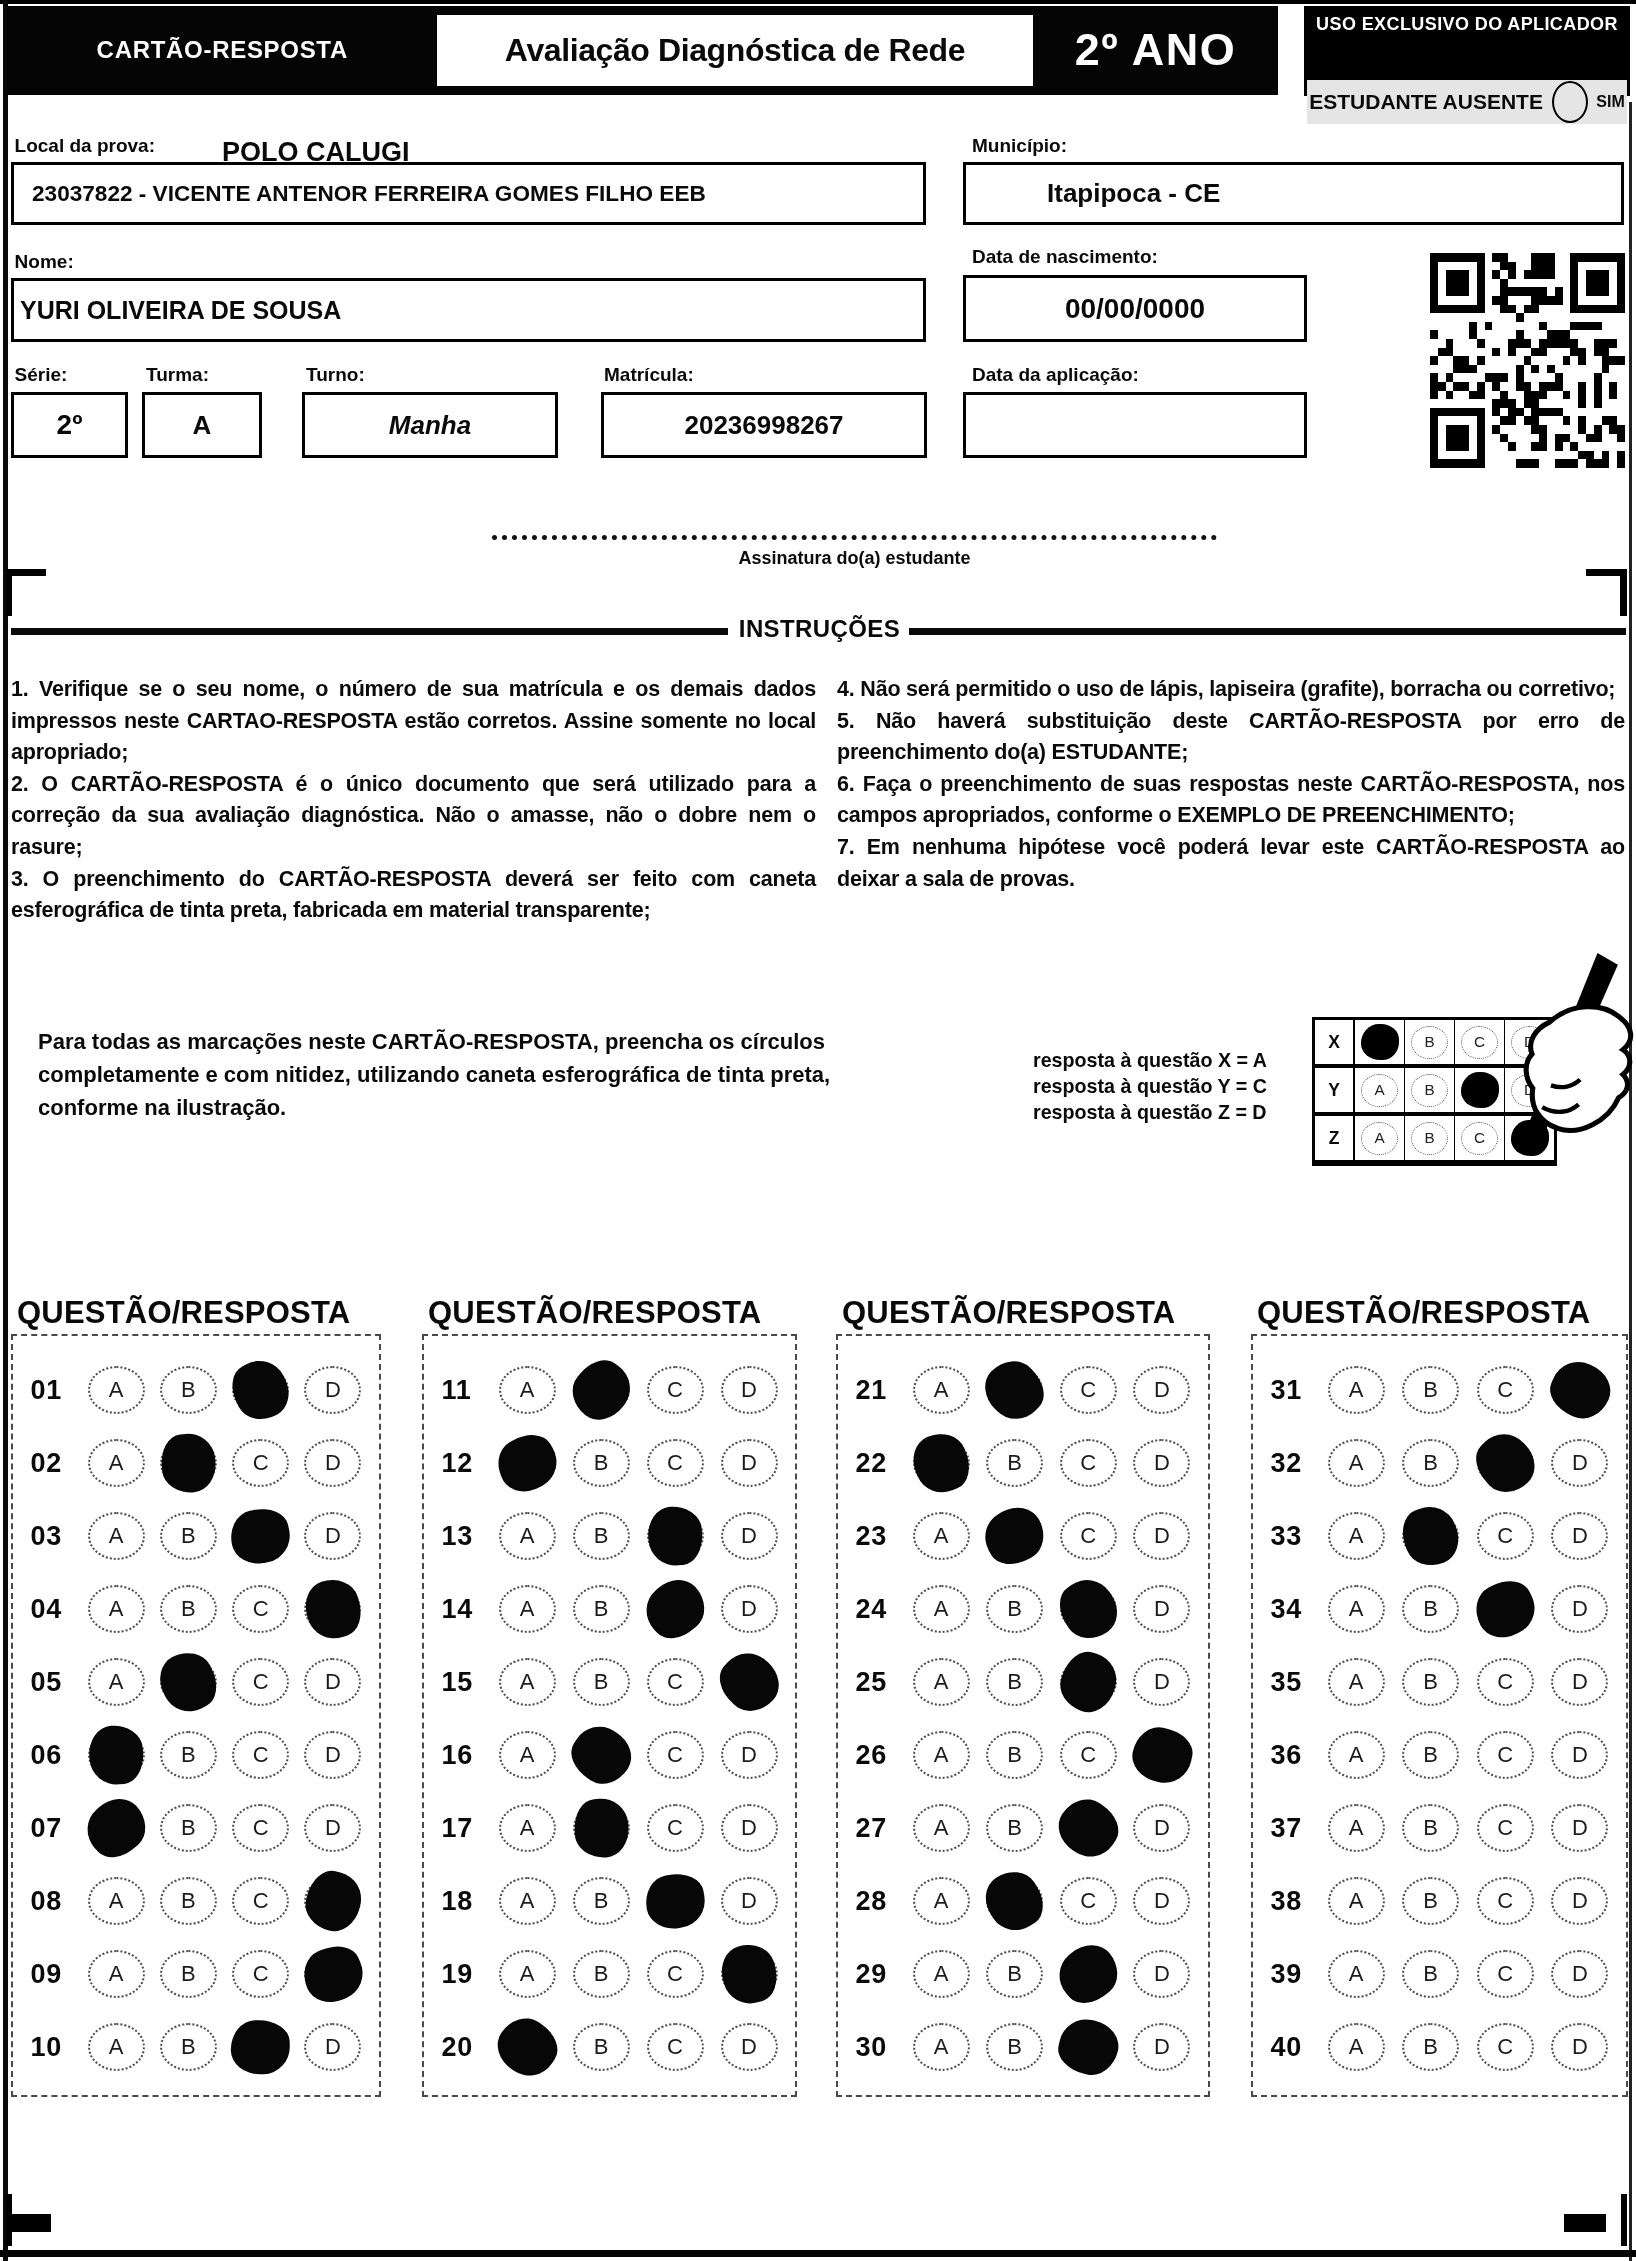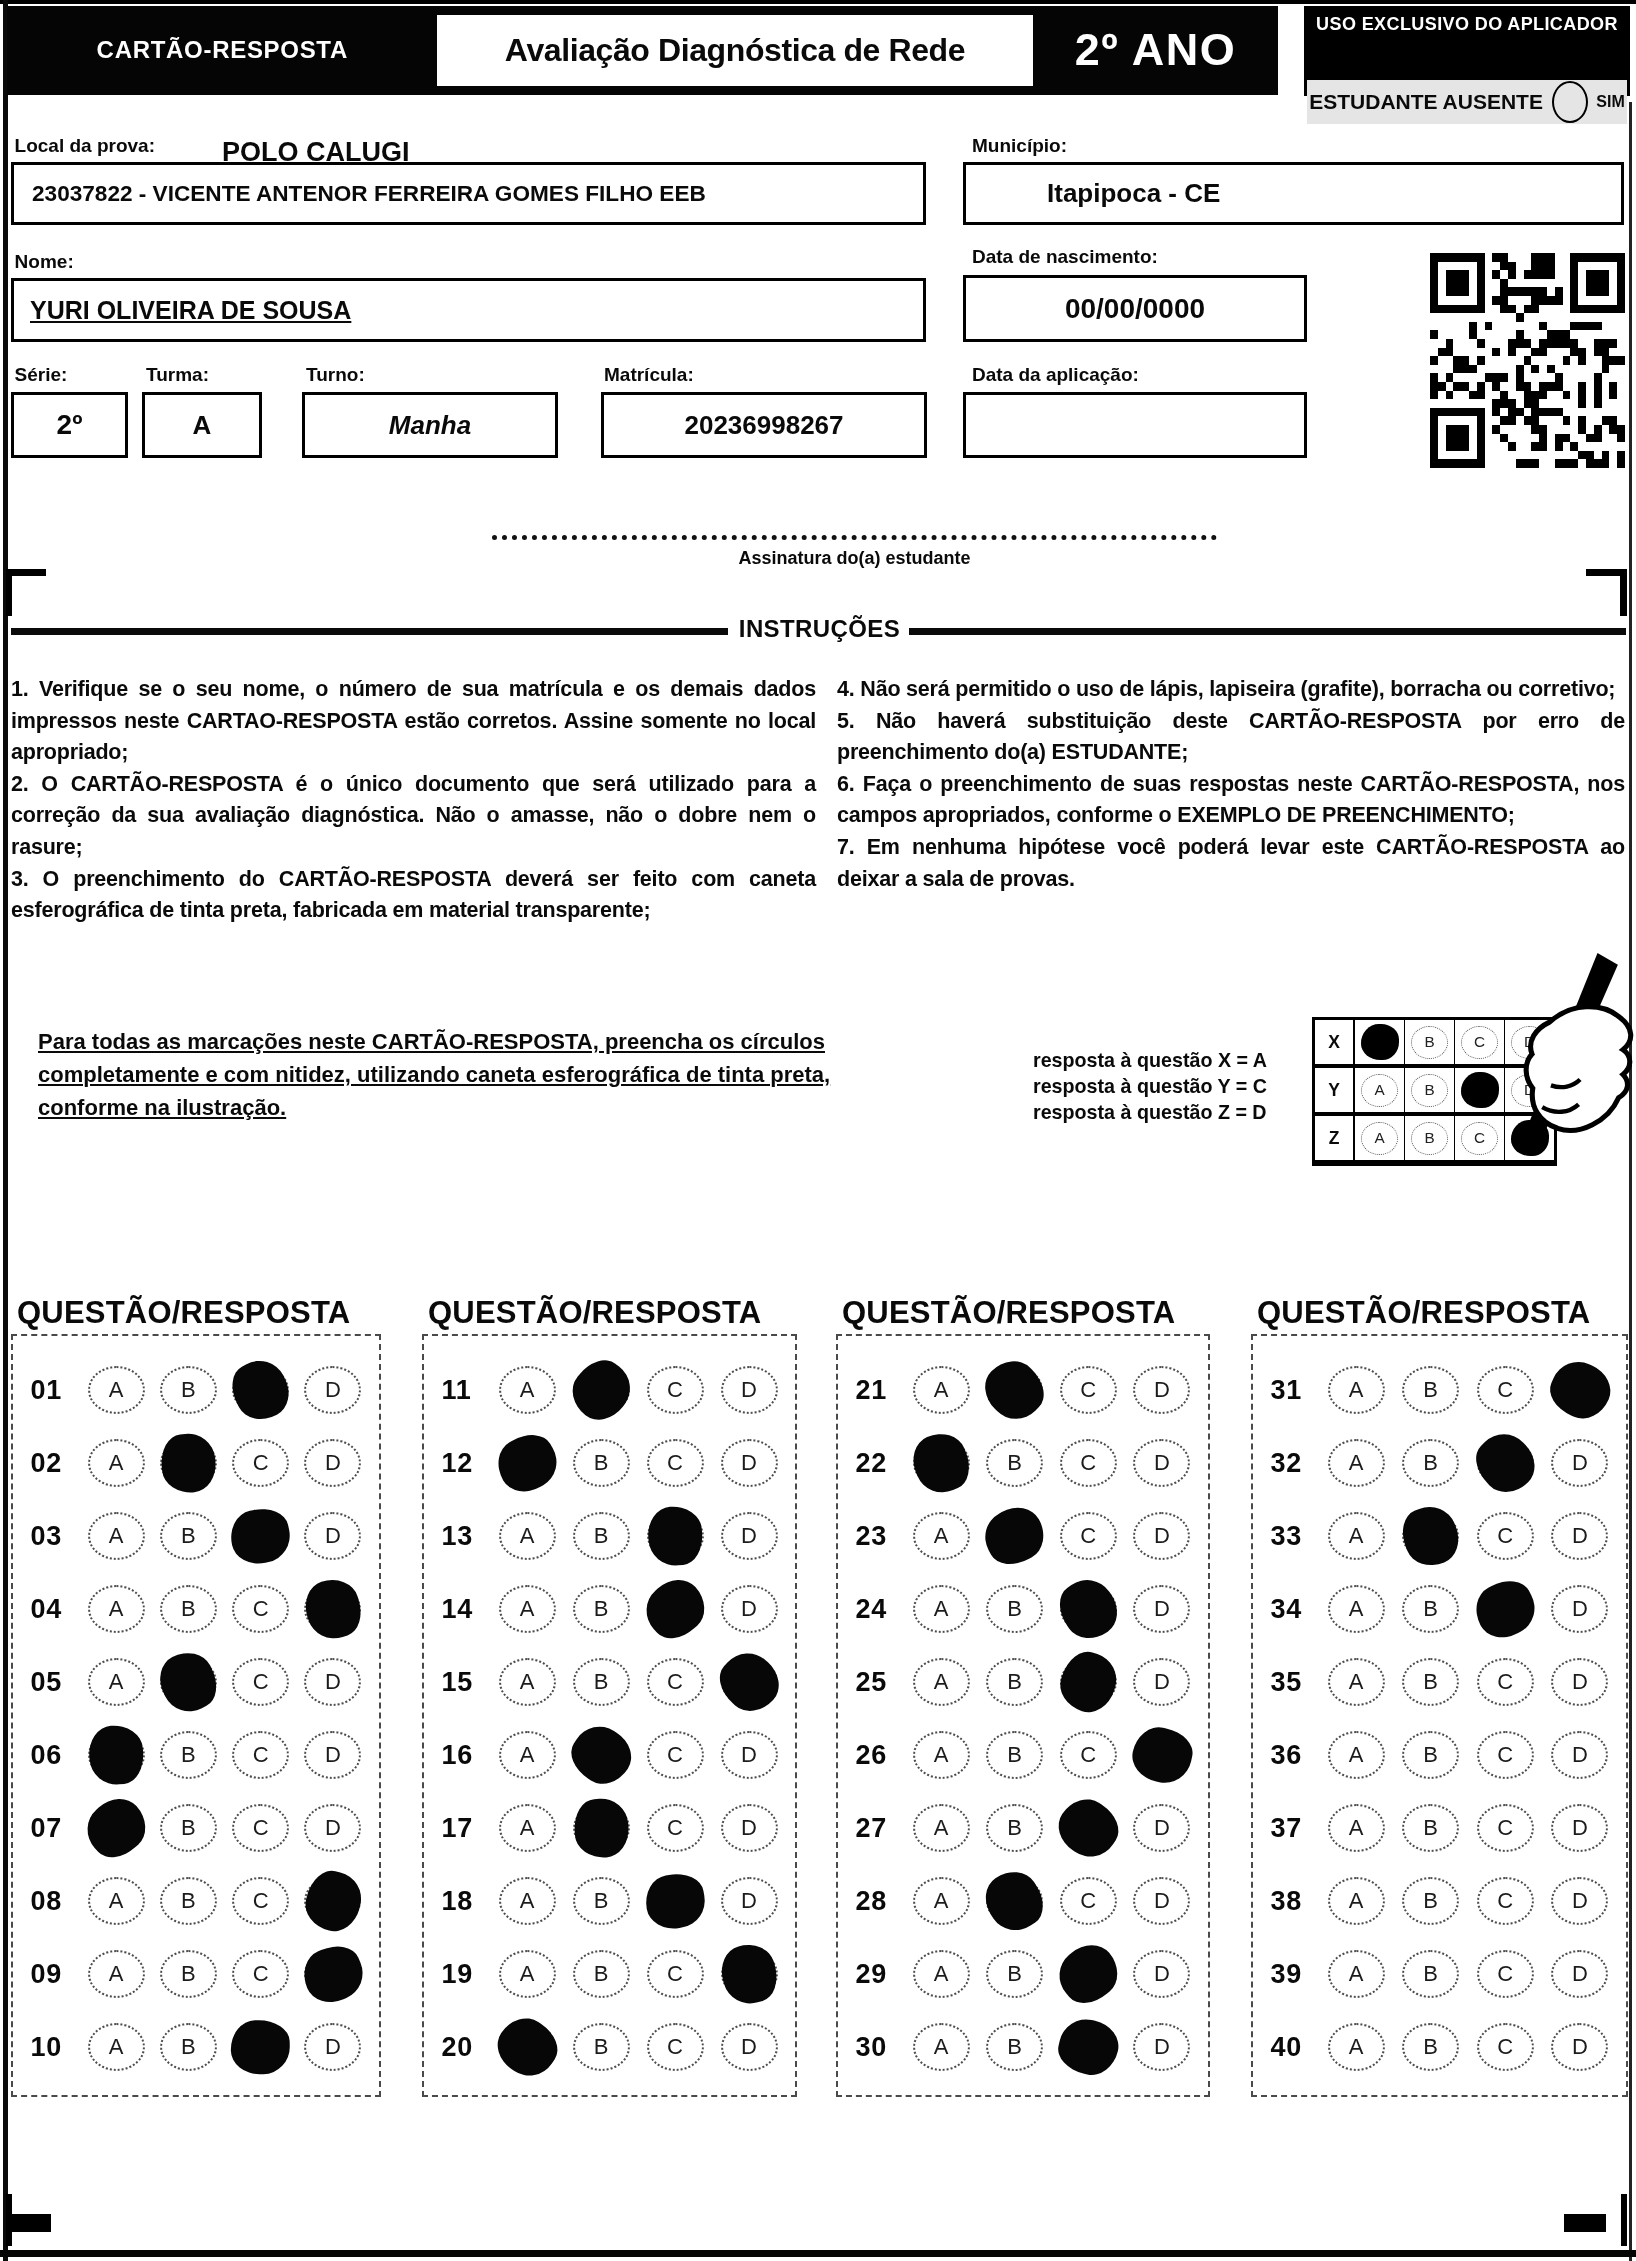--- a/index.html
+++ b/index.html
@@ -43,21 +43,21 @@
 
   
   .mark{background:#000;}
 
   
   .inst-line{height:6.6px;background:#0a0a0a;}
   .inst-title{left:732px;top:615px;width:175px;text-align:center;font-size:24px;font-weight:700;letter-spacing:0.4px;}
   .inst-col{font-size:21.5px;line-height:1.47;font-weight:700;text-align:justify;letter-spacing:-0.2px;}
   .inst-col p{margin:0;}
 
-  .fill-note{left:38px;top:1025px;width:823px;font-size:22px;line-height:1.5;font-weight:700;text-decoration:underline;}
+  .fill-note{left:38px;top:1025px;width:823px;font-size:22px;line-height:1.5;font-weight:700;}
 
   .legend{left:1033px;top:1047px;font-size:19.7px;font-weight:700;line-height:1.33;}
 
   
   .ex-table{left:1312px;top:1017px;border:3.6px solid #000;border-bottom-width:6.6px;background:#fff;}
   .ex-row{display:flex;border-bottom:4.4px solid #000;height:44px;}
   .ex-row:last-child{border-bottom:none;}
   .ex-label{width:38px;border-right:2.2px solid #000;display:flex;align-items:center;justify-content:center;
             font-weight:700;font-size:17.5px;}
   .ex-cell{width:49px;border-right:1.5px solid #000;display:flex;align-items:center;justify-content:center;}
@@ -111,21 +111,21 @@
   <div class="abs fbox" style="left:11px;top:162px;width:915px;height:63px;">
     <span class="fval" style="font-size:22.6px;padding-left:18px;">23037822 - VICENTE ANTENOR FERREIRA GOMES FILHO EEB</span>
   </div>
   <div class="abs flabel" style="left:972px;top:135px;">Município:</div>
   <div class="abs fbox" style="left:963px;top:162px;width:661px;height:63px;">
     <span class="fval" style="font-size:26px;padding-left:81px;">Itapipoca - CE</span>
   </div>
 
   <div class="abs flabel" style="left:14.6px;top:251px;">Nome:</div>
   <div class="abs fbox" style="left:11px;top:278px;width:915px;height:64px;">
-    <span class="fval" style="font-size:25px;padding-left:16px;text-decoration:underline;">YURI OLIVEIRA DE SOUSA</span>
+    <span class="fval" style="font-size:25px;padding-left:6px;">YURI OLIVEIRA DE SOUSA</span>
   </div>
   <div class="abs flabel" style="left:972px;top:246px;">Data de nascimento:</div>
   <div class="abs fbox" style="left:963px;top:275px;width:344px;height:67px;justify-content:center;">
     <span class="fval" style="font-size:28px;">00/00/0000</span>
   </div>
   <div class="abs qr"><svg width="100%" height="100%" viewBox="0 0 25 25" preserveAspectRatio="none" shape-rendering="crispEdges">
         <rect x="8" y="0" width="1" height="1" fill="#000"></rect>
         <rect x="9" y="0" width="1" height="1" fill="#000"></rect>
         <rect x="13" y="0" width="1" height="1" fill="#000"></rect>
         <rect x="14" y="0" width="1" height="1" fill="#000"></rect>

